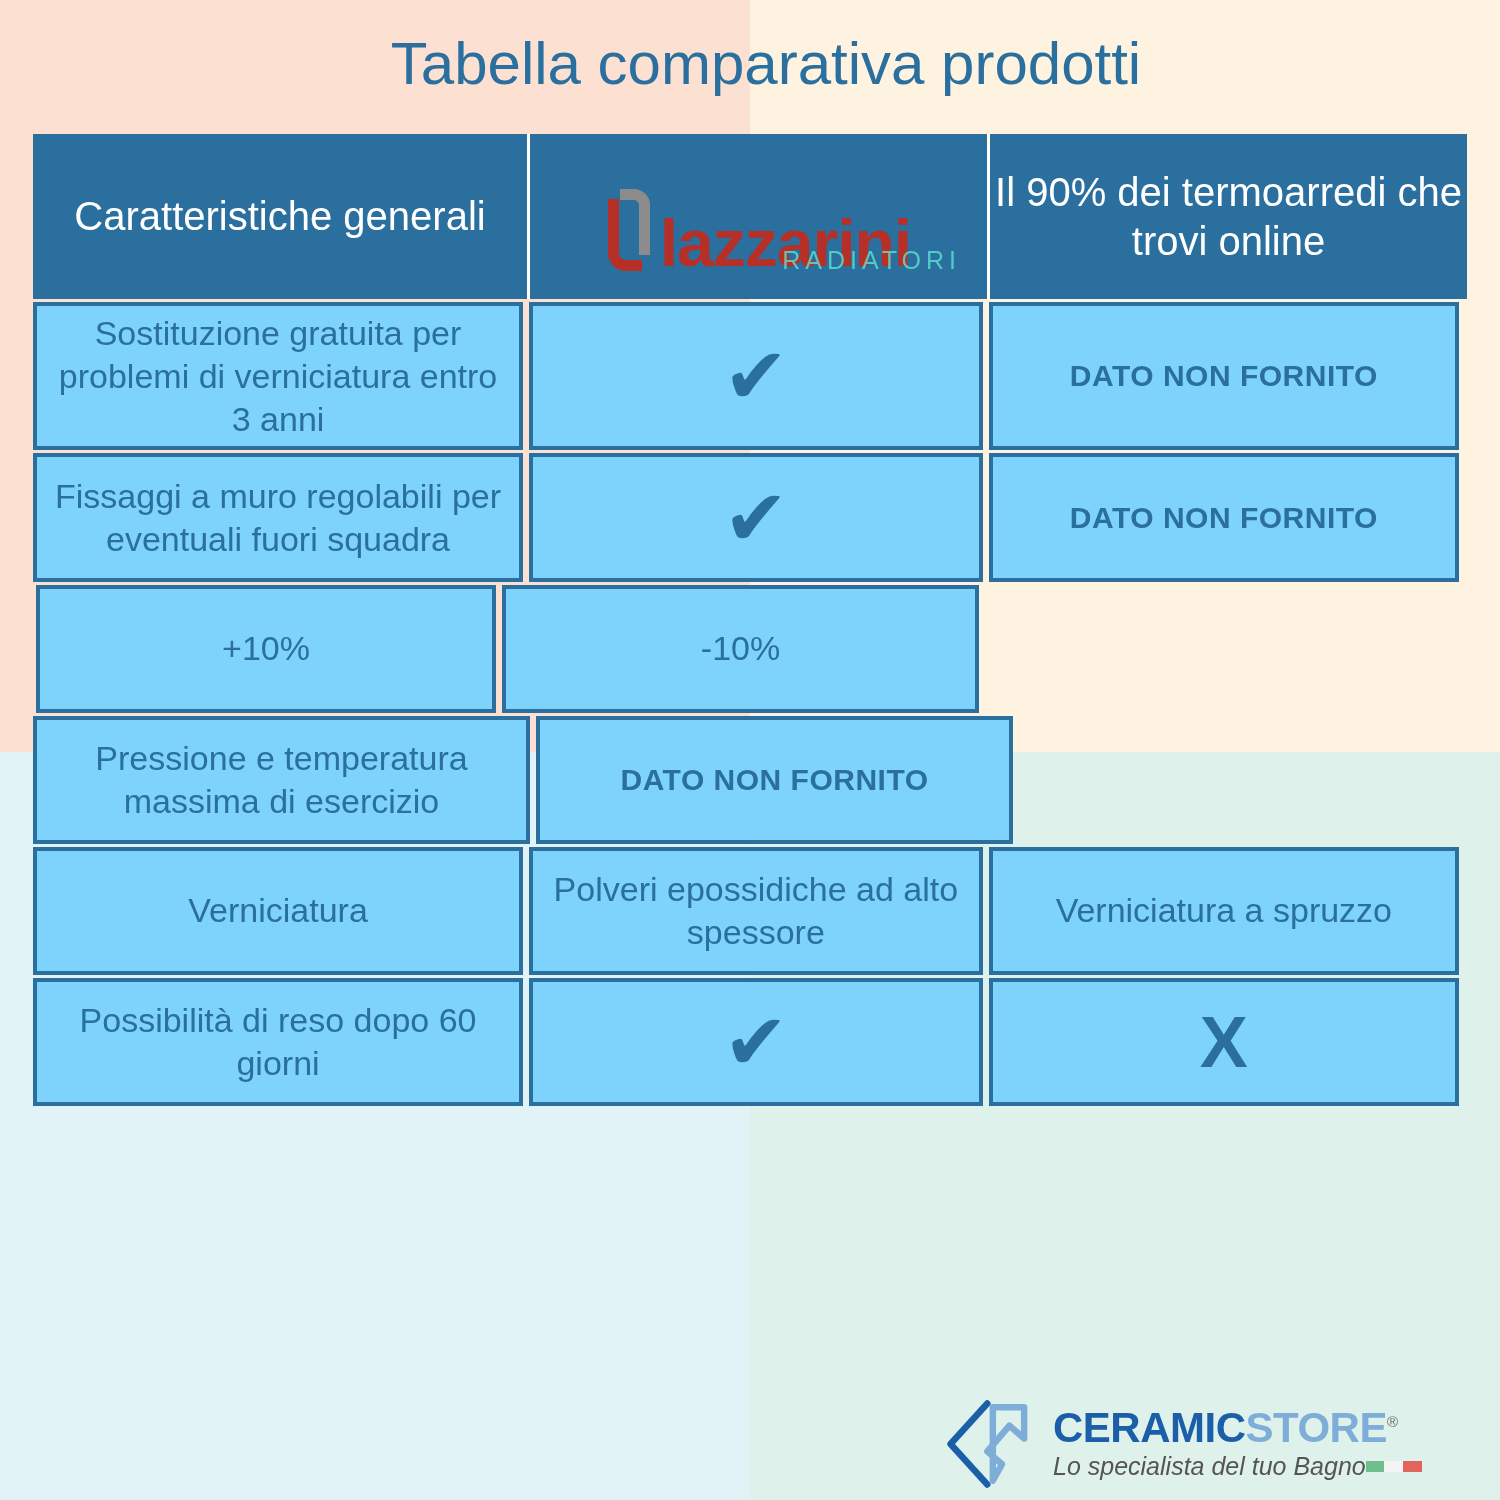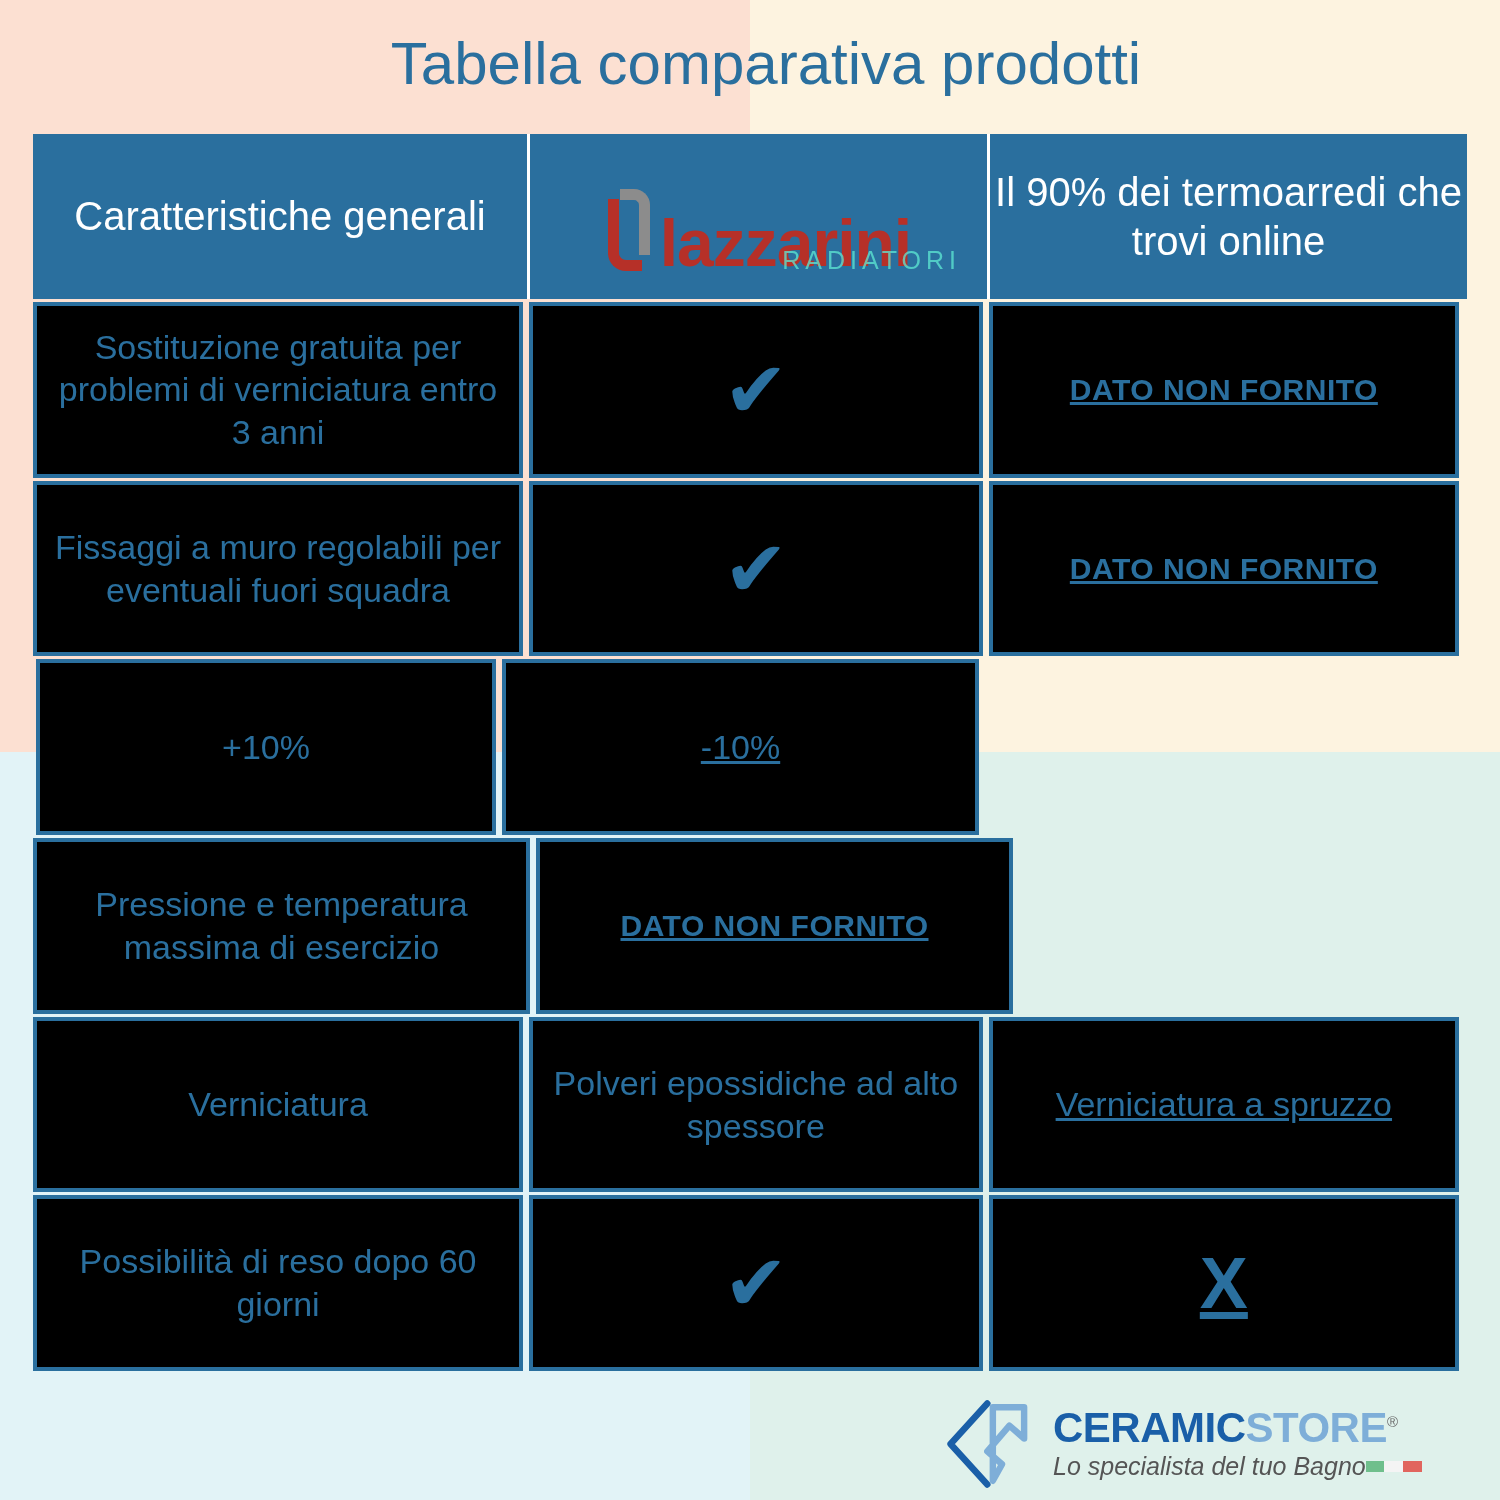--- a/index.html
+++ b/index.html
@@ -41,21 +41,21 @@
     z-index: 3;
     line-height: 1.2;
   }
 
   
   #comparison-table {
     position: absolute;
     left: 33px;
     top: 134px;
     width: 1434px;
-    height: 1237px;
+    height: 972px;
     z-index: 2;
     display: flex;
     flex-direction: column;
   }
 
   .t-row {
     display: flex;
     width: 100%;
   }
   .t-row.header-row { height: 165px; }
@@ -81,28 +81,28 @@
     font-size: 40px;
     line-height: 1.22;
     font-weight: 400;
   }
   .header-row .col-1 { border-right: 3px solid #ffffff; }
   .header-row .col-2 { border-right: 3px solid #ffffff; }
 
   
   .body-row .t-cell {
     border: 4px solid #2a6f9e;
-    background: #000000;
+    background: #7dd3fc;
     margin: 0 3px;
     font-size: 34px;
     line-height: 1.26;
     padding: 6px 14px;
   }
   .body-row .t-cell.col-1 { margin-left: 0; width: 497px; }
-  .body-row .t-cell.col-3 { margin-right: 8px; width: 477px; text-decoration: underline; }
+  .body-row .t-cell.col-3 { margin-right: 8px; width: 477px; }
 
   .body-row { margin-top: 3px; }
 
   .cell-text { display: block; }
 
   .value-strong {
     font-weight: bold;
     font-size: 30px;
     letter-spacing: 0.5px;
   }

